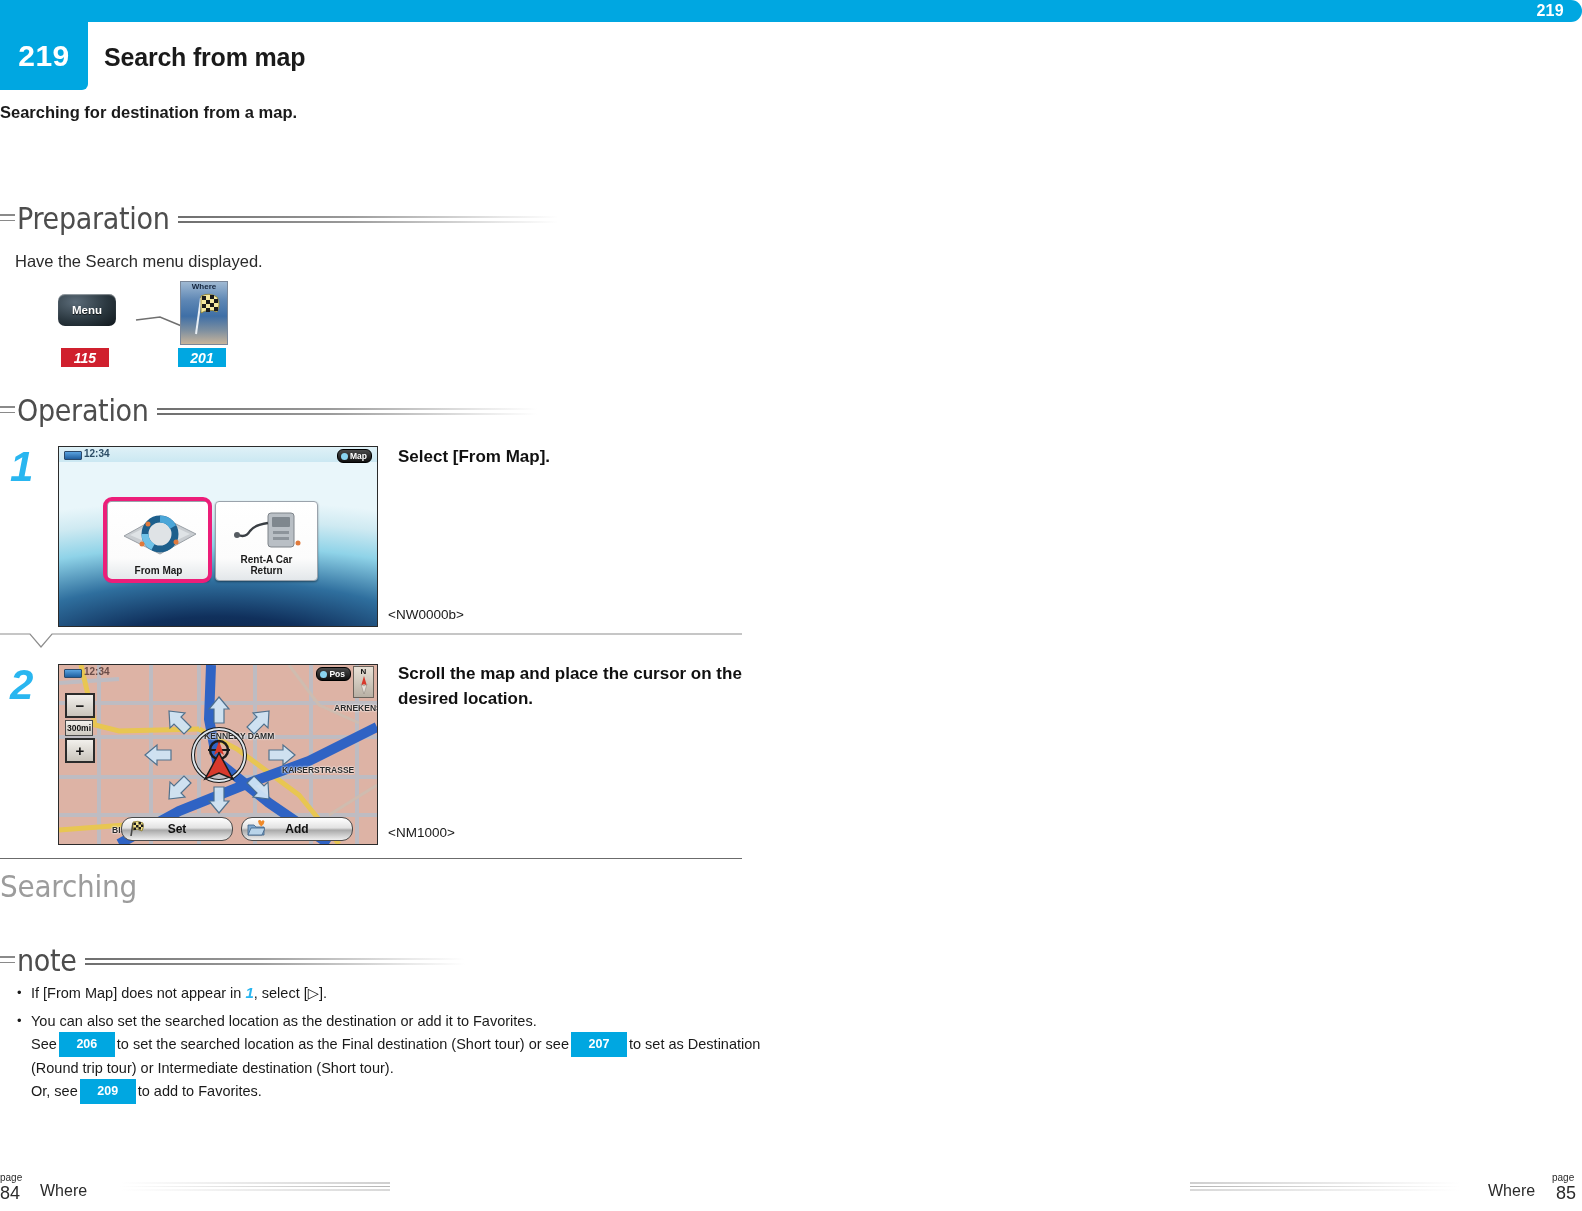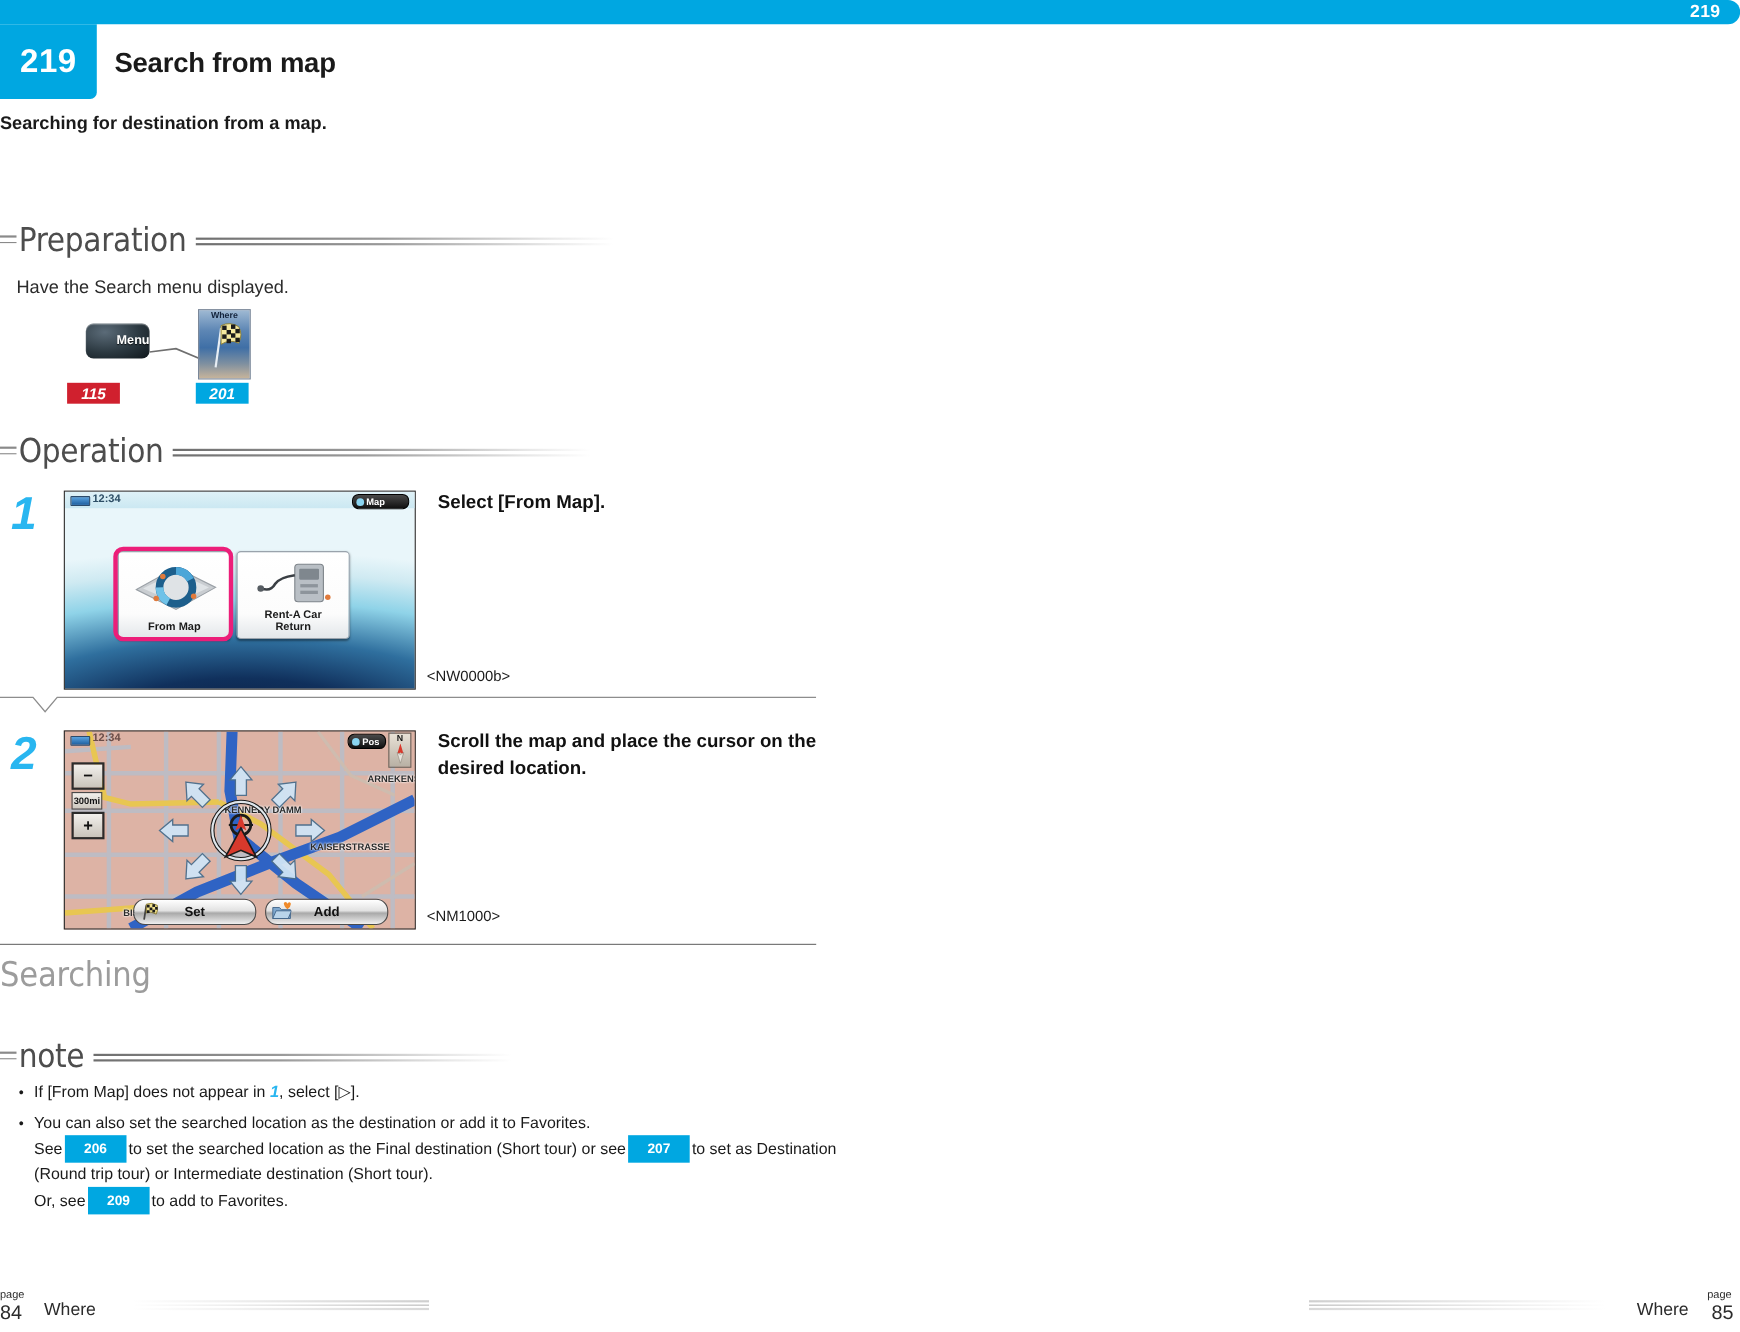--- a/index.html
+++ b/index.html
@@ -117,21 +117,21 @@
   }
 
   
   .prep-icons { position: absolute; left: 58px; top: 294px; }
   .menu-btn {
     position: absolute; left: 0; top: 0;
     width: 58px; height: 32px;
     border-radius: 7px;
     background: radial-gradient(ellipse at 30% 25%, #5b6b78 0%, #2b3840 55%, #10171c 100%);
     box-shadow: inset 0 1px 1px rgba(255,255,255,.45);
-    display: flex; align-items: center; justify-content: flex-end; margin-left: 20px;
+    display: flex; align-items: center; justify-content: center;
   }
   .menu-btn span {
     color: #ffffff; font-size: 11.5px; font-weight: bold;
     text-shadow: 0 1px 1px rgba(0,0,0,.8);
   }
   .arrow-line {
     position: absolute; left: 76px; top: 14px;
     width: 56px; height: 20px;
   }
   .flag-icon {
@@ -191,21 +191,21 @@
     position: absolute; left: 5px; top: 4px; width: 16px; height: 7px;
     background: linear-gradient(to bottom, #5aa3e0, #1f5f9f);
     border: 1px solid #2b4a6b; border-radius: 1px;
   }
   .clock1 {
     position: absolute; left: 25px; top: 1px;
     font-size: 10px; color: #2d4e66; font-weight: bold;
   }
   .mapbtn {
     position: absolute; right: 5px; top: 2px;
-    height: 12px; padding: 0 21px 0 3px; border-radius: 6px;
+    height: 12px; padding: 0 4px 0 3px; border-radius: 6px;
     background: linear-gradient(to bottom, #4a4a4a, #101010);
     color: #ffffff; font-size: 8.5px; font-weight: bold;
     display: flex; align-items: center; gap: 2px;
     border: 1px solid #000;
   }
   .mapbtn .dot {
     width: 7px; height: 7px; border-radius: 50%;
     background: #8ad4f0; display: inline-block;
   }
   .tile {

